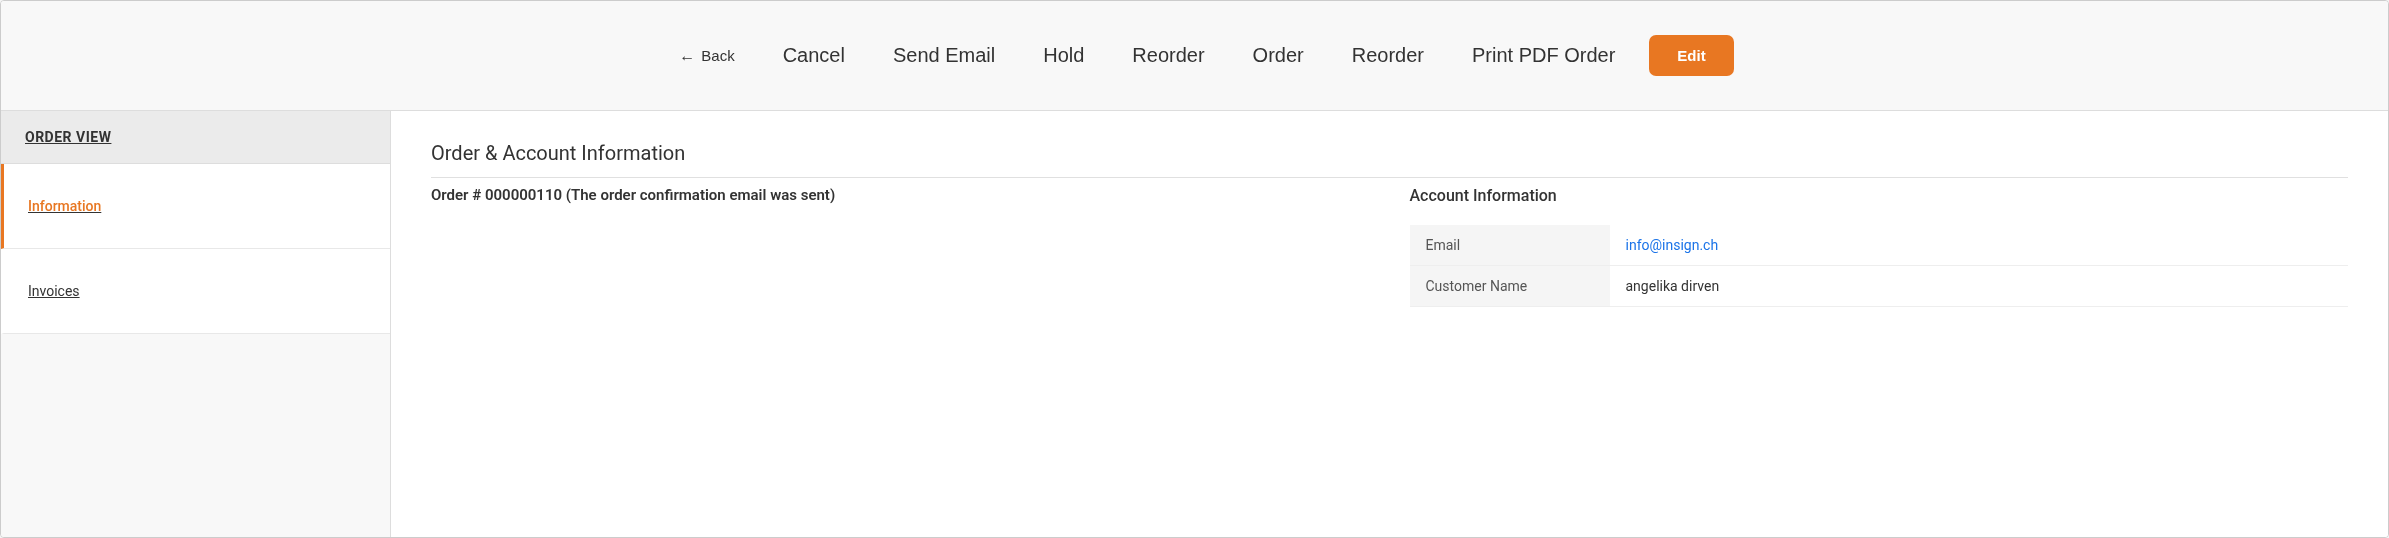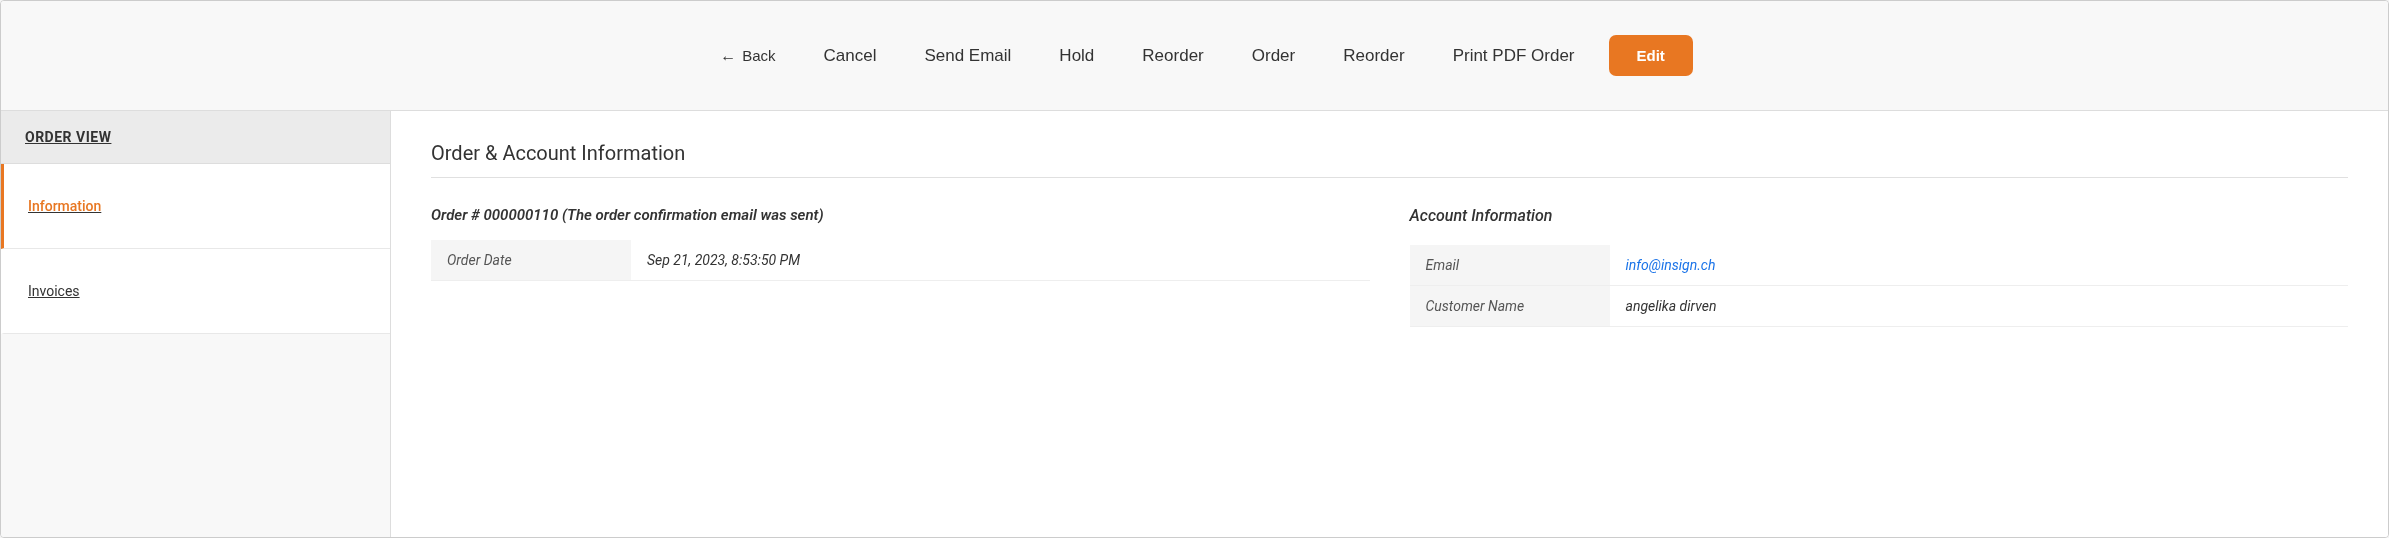--- a/index.html
+++ b/index.html
@@ -37,21 +37,21 @@
       display: flex;
       align-items: center;
       gap: 0;
     }
 
     .toolbar-btn {
       background: none;
       border: none;
       cursor: pointer;
       padding: 10px 24px;
-      font-size: 17px;
+      font-size: 20px;
       color: #333;
       white-space: nowrap;
       display: flex;
       align-items: center;
       gap: 6px;
     }
 
     .toolbar-btn.back-btn {
       font-size: 15px;
     }
@@ -123,30 +123,29 @@
       flex: 1;
       padding: 30px 40px;
       background: #fff;
       overflow-y: auto;
     }
 
     .section-title {
       font-size: 20px;
       font-weight: 400;
       color: #333;
-      margin-bottom: 28px;
+      margin-bottom: 8px;
       padding-bottom: 12px;
       border-bottom: 1px solid #e0e0e0;
     }
 
     .content-grid {
       display: grid;
       grid-template-columns: 1fr 1fr;
       gap: 40px;
-      font-style: italic;
     }
 
     .order-info-section h3 {
       font-size: 15px;
       font-weight: 600;
       color: #333;
       margin-bottom: 16px;
     }
 
     .info-table {
@@ -254,28 +253,20 @@
       </div>
     </div>
 
     <div class="content-area">
       <h2 class="section-title">Order &amp; Account Information</h2>
 
       <div class="content-grid">
 
         <div class="order-info-section">
           <h3>Order # 000000110 (The order confirmation email was sent)</h3>
-          <table class="info-table">
-            <tbody>
-              <tr>
-                <td>Order Date</td>
-                <td>Sep 21, 2023, 8:53:50 PM</td>
-              </tr>
-            </tbody>
-          </table>
         </div>
 
         <div class="account-info-section">
           <h3>Account Information</h3>
           <table class="account-table">
             <tbody>
               <tr>
                 <td>Email</td>
                 <td class="email-link">info@insign.ch</td>
               </tr>

